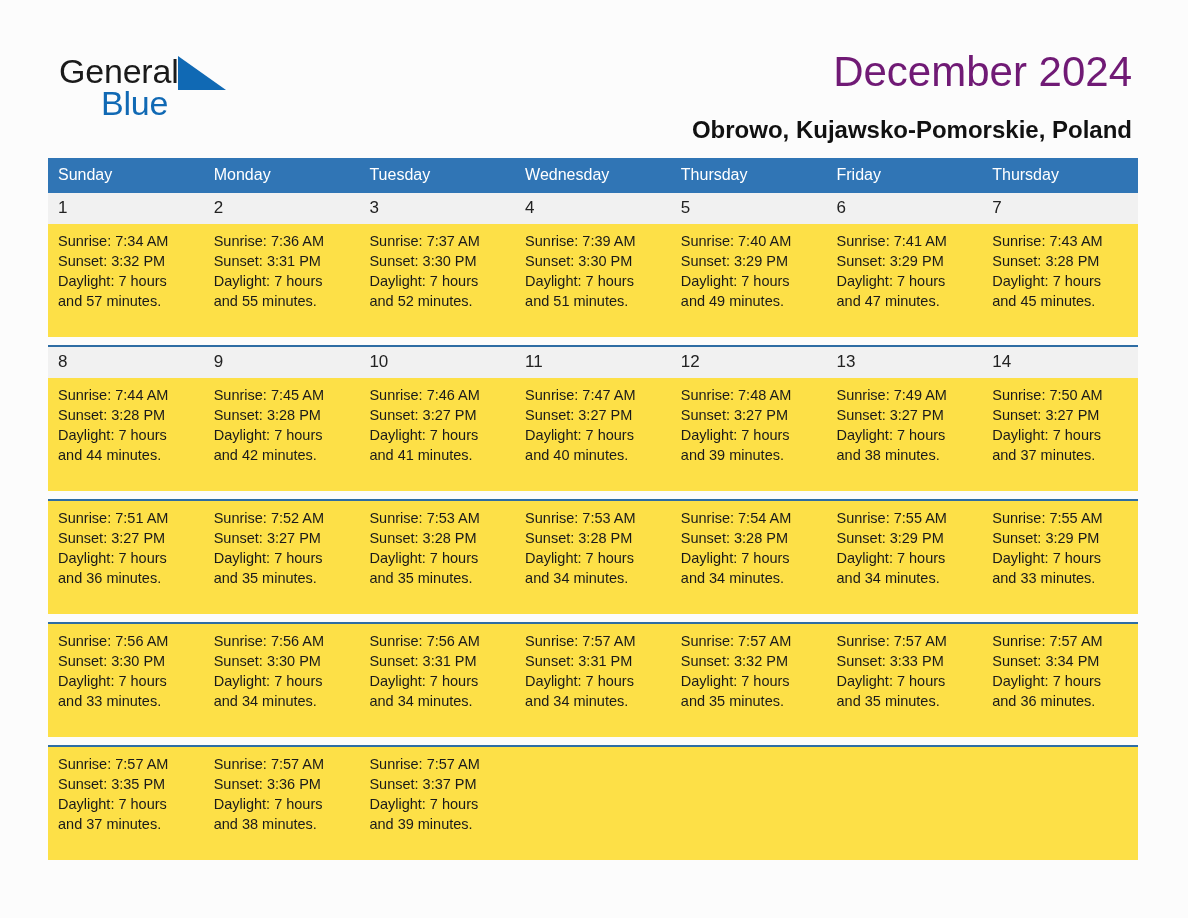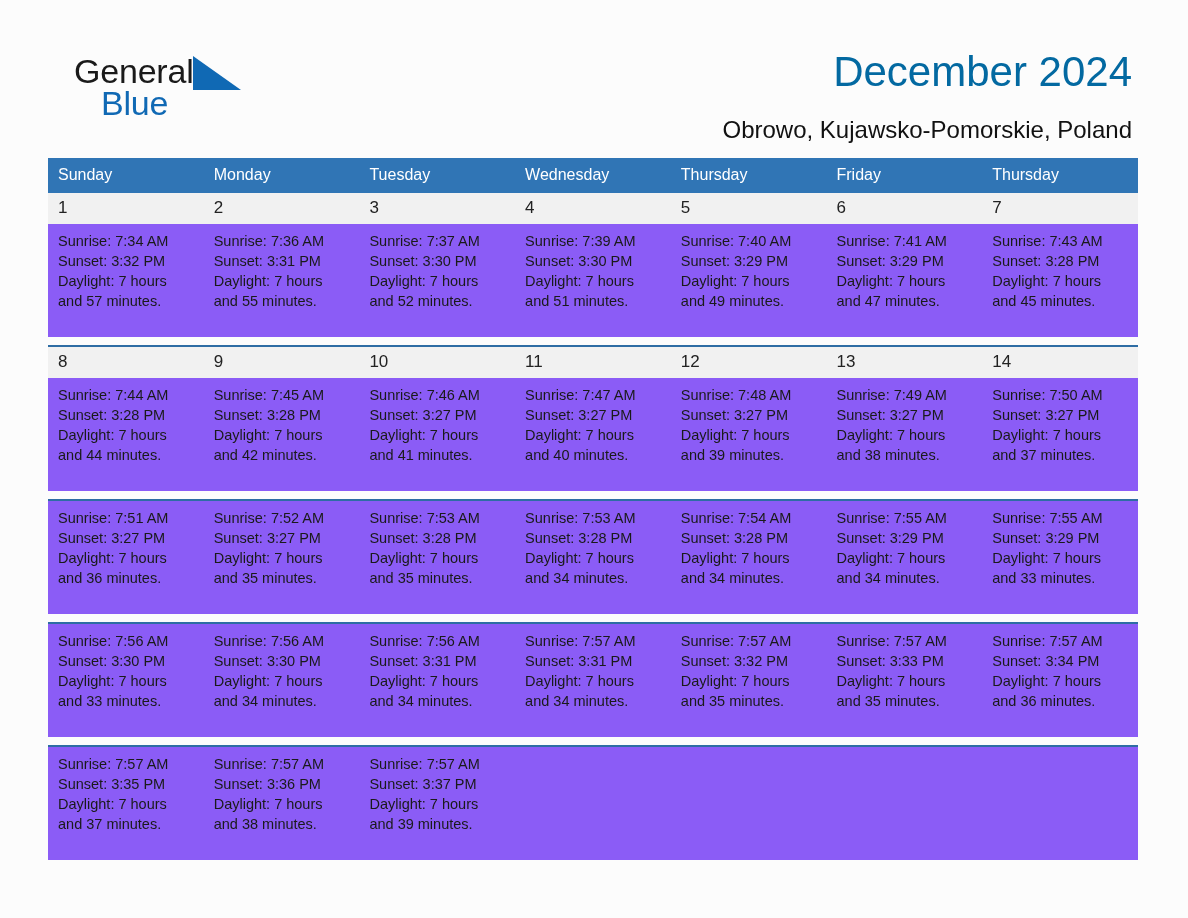--- a/index.html
+++ b/index.html
@@ -43,21 +43,20 @@
     height: 40px;
     display: flex;
     align-items: flex-start;
   }
   .logo-general {
     font-size: 34px;
     line-height: 38px;
     color: #1a1a1a;
     letter-spacing: -0.2px;
     font-weight: 400;
-    margin-left: 15px;
   }
   .logo-tri {
     display: block;
     margin-left: -1px;
     margin-top: 4px;
   }
   .logo-blue {
     position: absolute;
     left: 42px;
     top: 32px;
@@ -67,31 +66,31 @@
     font-weight: 400;
     letter-spacing: -0.2px;
   }
   .title {
     position: absolute;
     right: 56px;
     top: 47px;
     font-size: 42px;
     line-height: 50px;
     font-weight: 400;
-    color: #0369a1;
+    color: #701a75;
     text-align: right;
     white-space: nowrap;
   }
   .subtitle {
     position: absolute;
     right: 56px;
     top: 116px;
     font-size: 24px;
     line-height: 28px;
-    font-weight: 400;
+    font-weight: 700;
     color: #111;
     text-align: center;
     white-space: nowrap;
   }
 
   
   .calendar {
     position: absolute;
     left: 48px;
     top: 158px;
@@ -121,21 +120,21 @@
   }
   .daterow td {
     background: #f1f1f1;
     font-size: 17px;
     color: #222;
     padding: 5px 0 6px 10px;
     height: 18px;
     vertical-align: top;
   }
   .inforow td {
-    background: #8b5cf6;
+    background: #fde047;
     font-size: 14.5px;
     line-height: 20px;
     color: #1a1a1a;
     padding: 7px 8px 18px 10px;
     vertical-align: top;
     height: 88px;
   }
   .inforow td .line {
     white-space: nowrap;
   }

